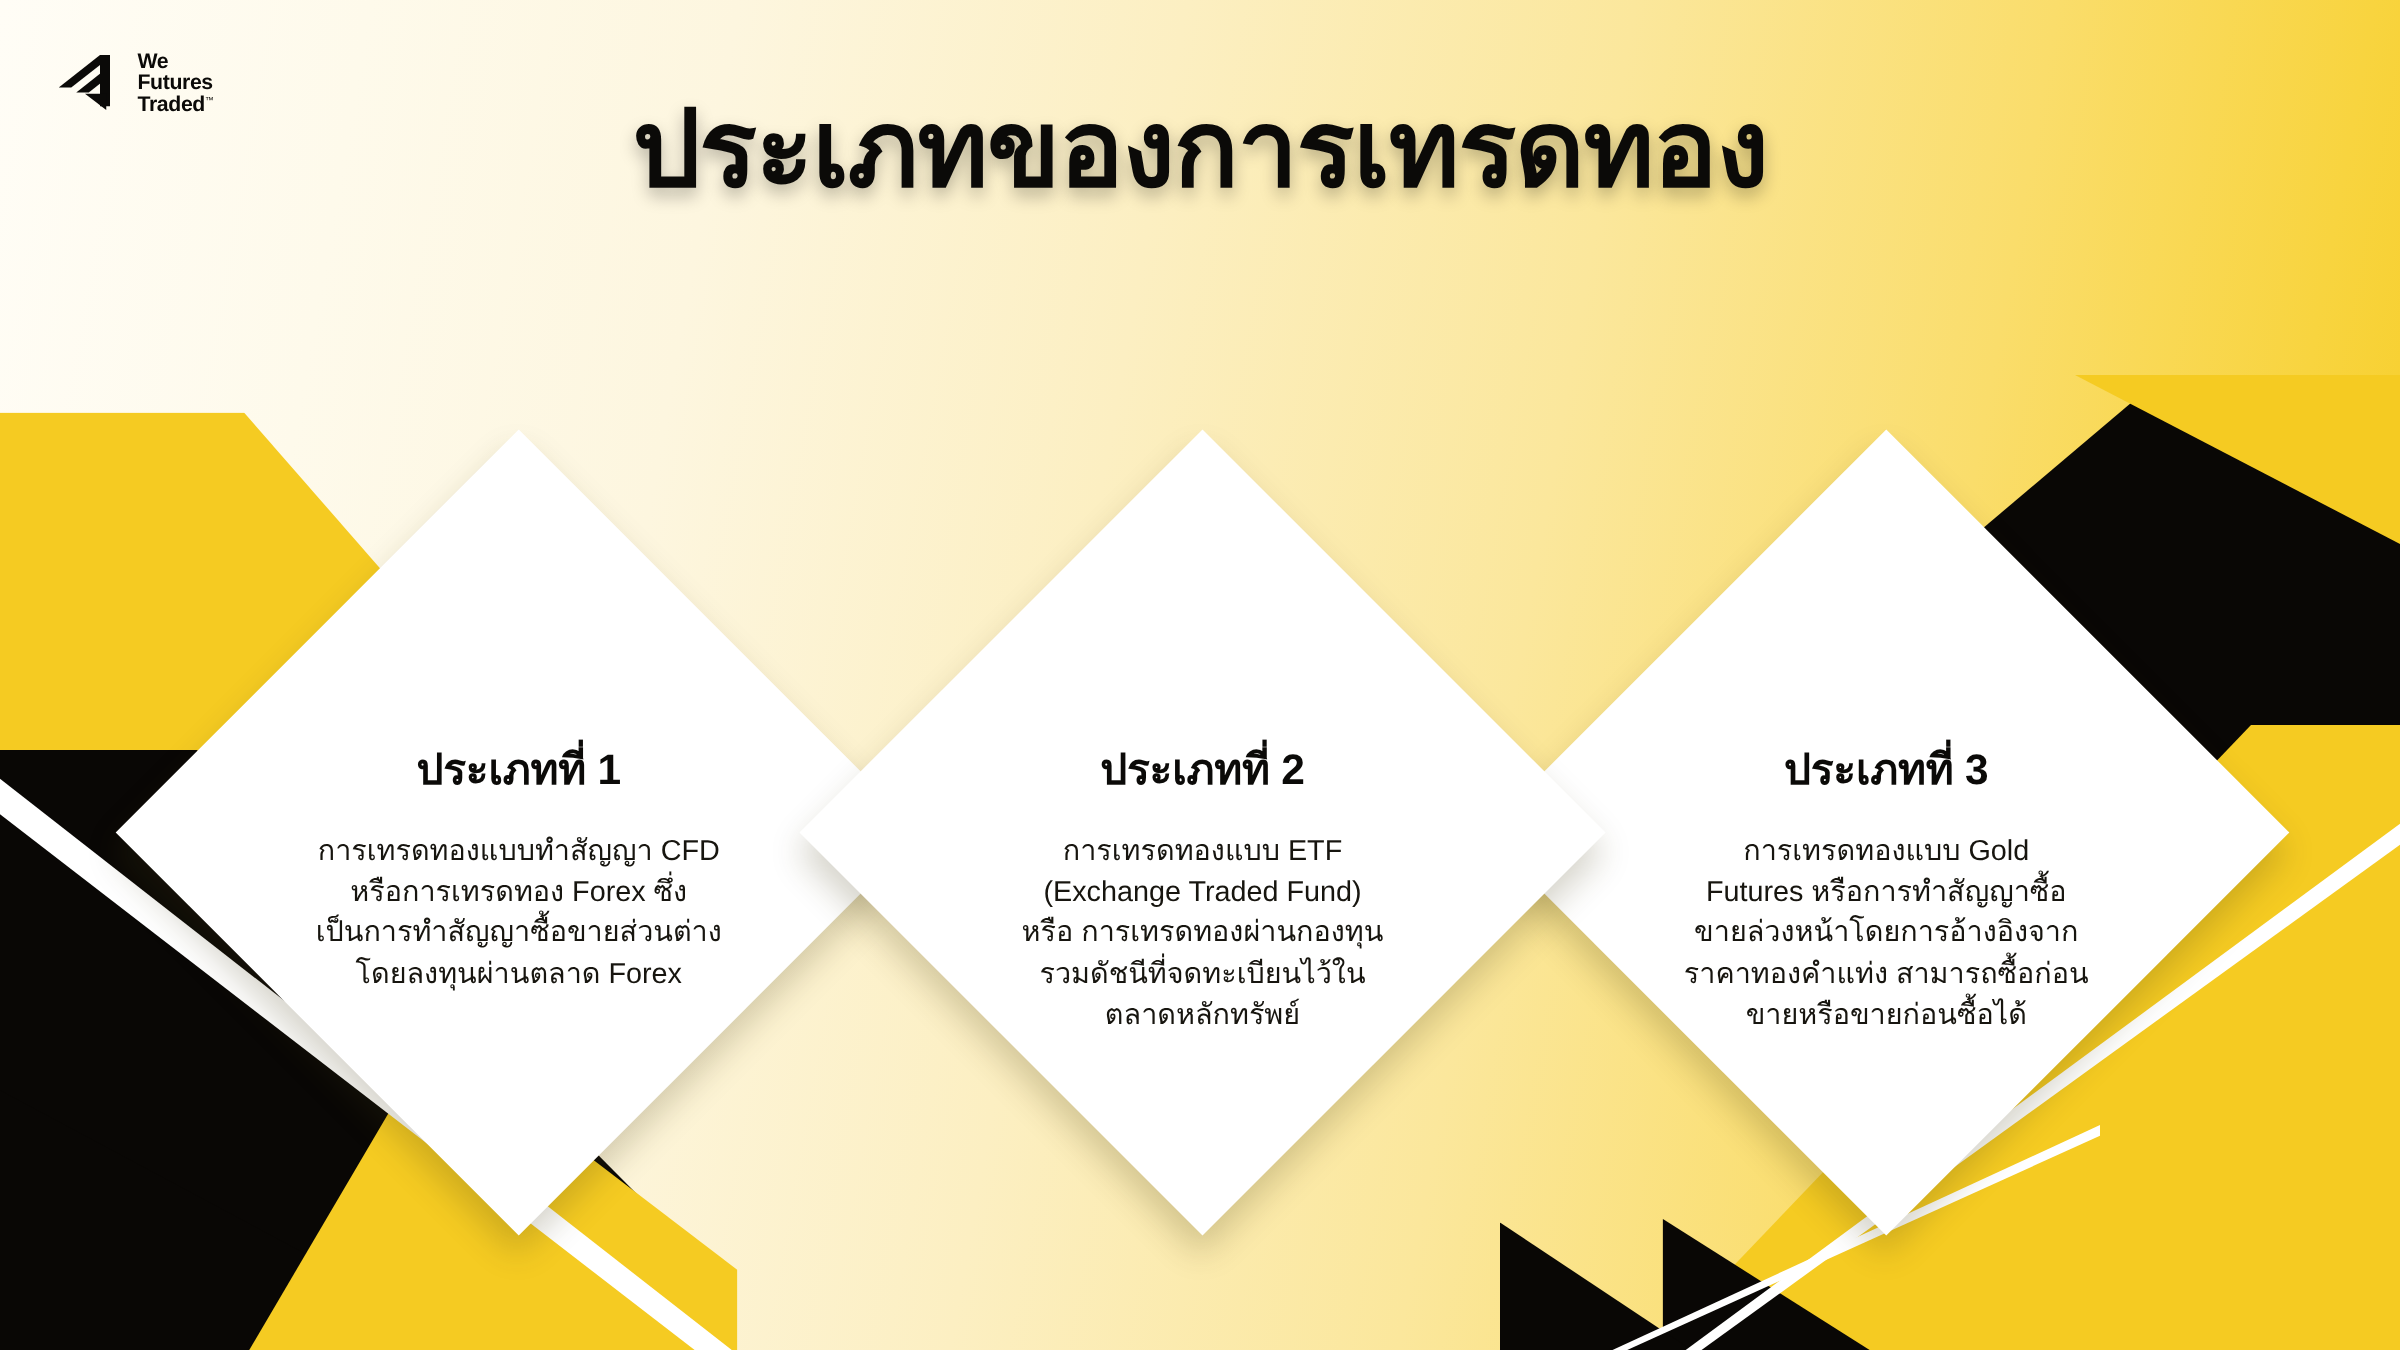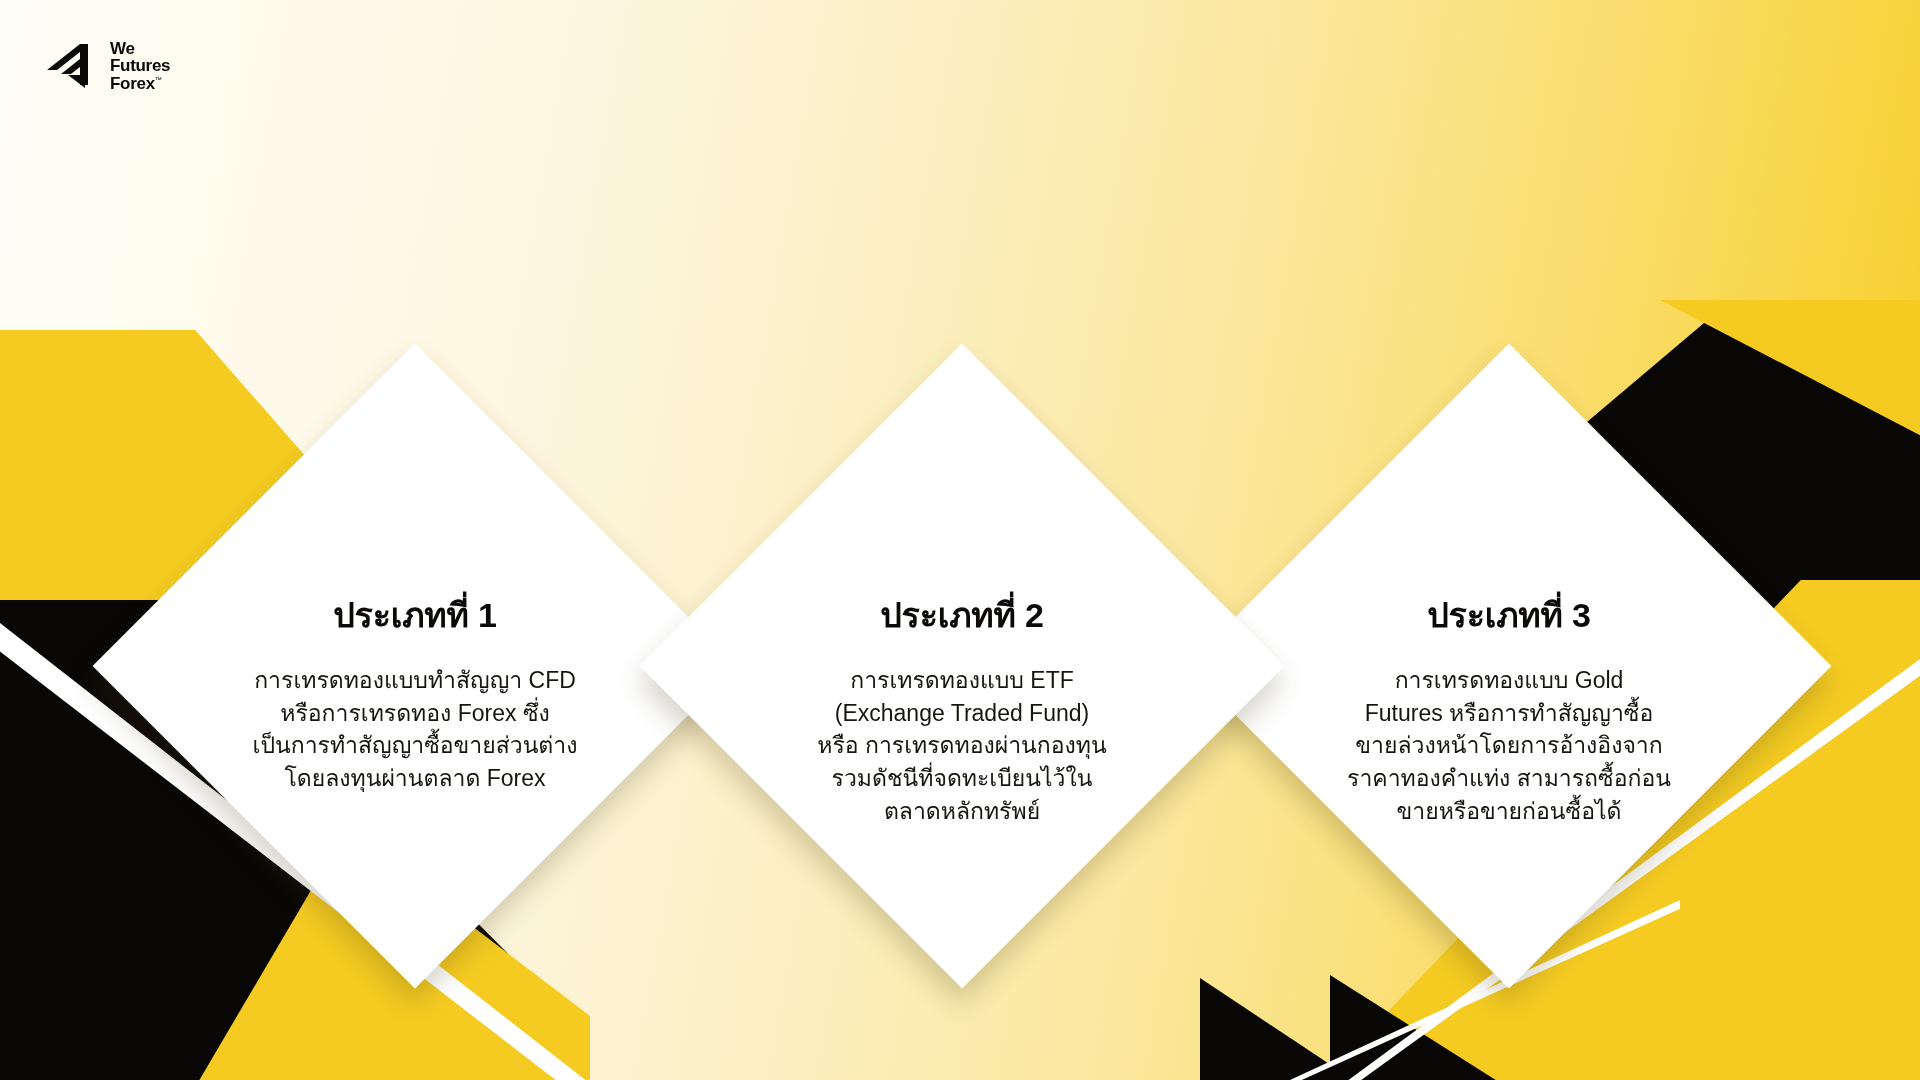--- a/index.html
+++ b/index.html
@@ -177,24 +177,25 @@
       <svg viewBox="0 0 56 50" width="56" height="50" aria-hidden="true">
         <path d="M3 29 L36 3 L36 11 L13 29 Z" fill="#0B0A08"></path>
         <path d="M17 33 L41 14 L41 22 L27 33 Z" fill="#0B0A08"></path>
         <path d="M36 3 L44 3 L44 44 L36 44 Z" fill="#0B0A08"></path>
         <path d="M24 34 L41 34 L41 47 Z" fill="#0B0A08"></path>
       </svg>
     </span>
     <span class="wordmark">
       <span>We</span><br>
       <span>Futures</span><br>
-      <span>Forex</span><span class="tm">™</span>
+      <span>Traded</span><span class="tm">™</span>
     </span>
   </div>
 
+  <h1 id="title">ประเภทของการเทรดทอง</h1>
 
   <div id="cards">
 
     <div class="diamond" id="d1">
       <div class="inner">
         <div class="card-heading">ประเภทที่ 1</div>
         <div class="card-body">
           <span class="ln">การเทรดทองแบบทำสัญญา CFD</span>
           <span class="ln">หรือการเทรดทอง Forex ซึ่ง</span>
           <span class="ln">เป็นการทำสัญญาซื้อขายส่วนต่าง</span>

